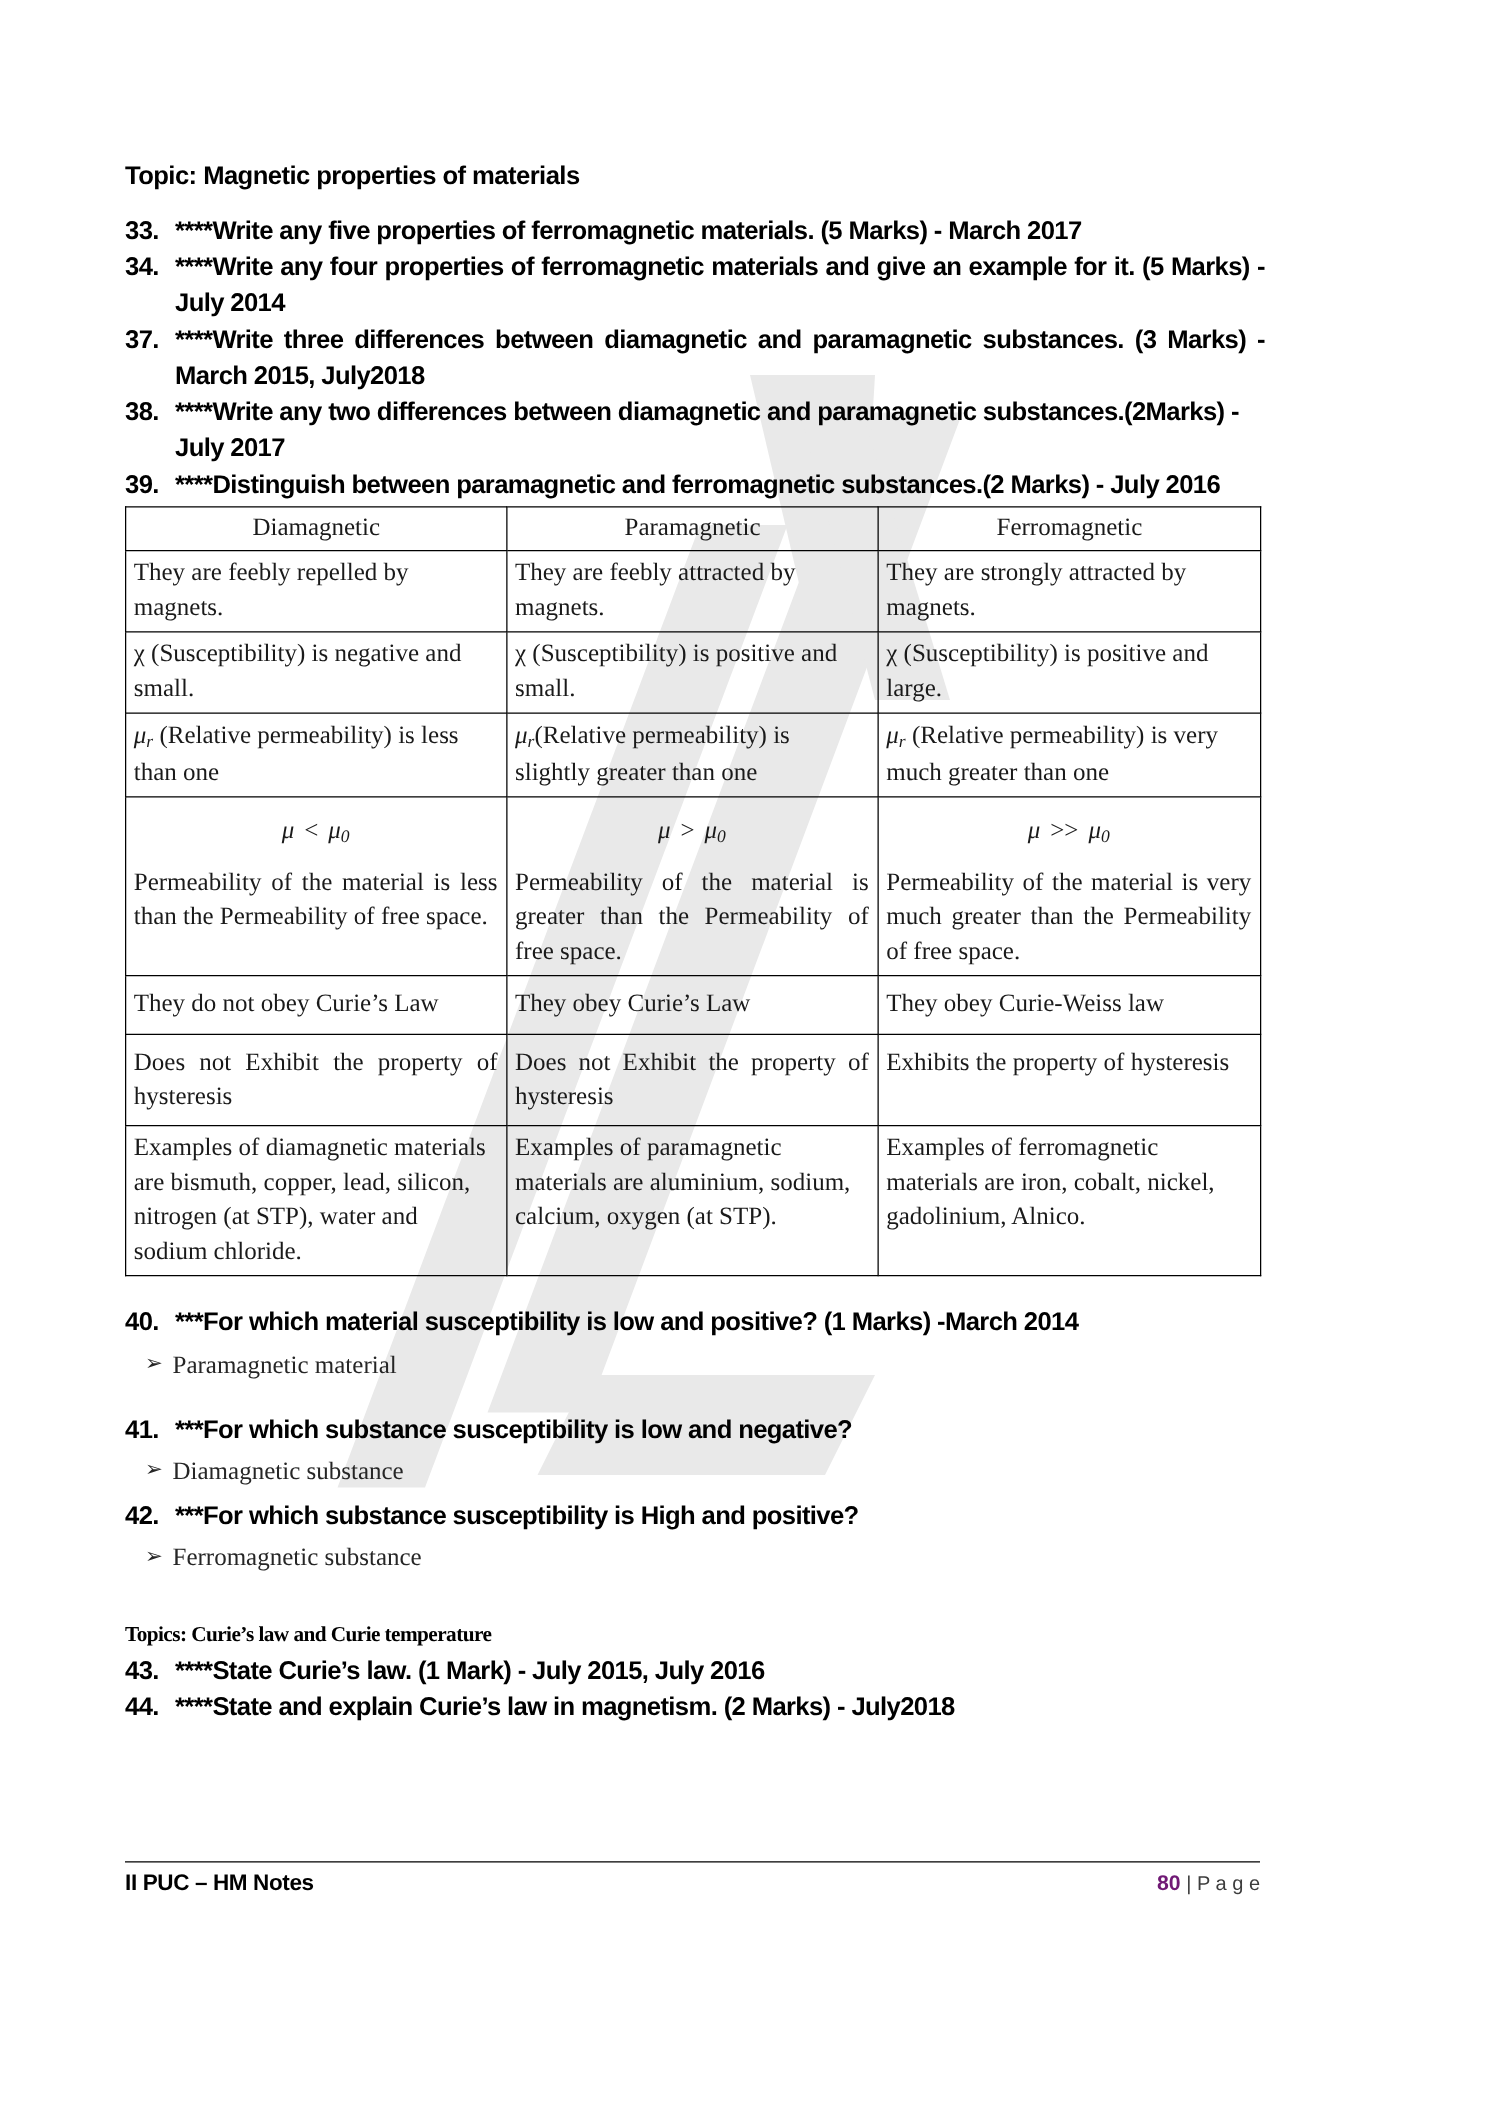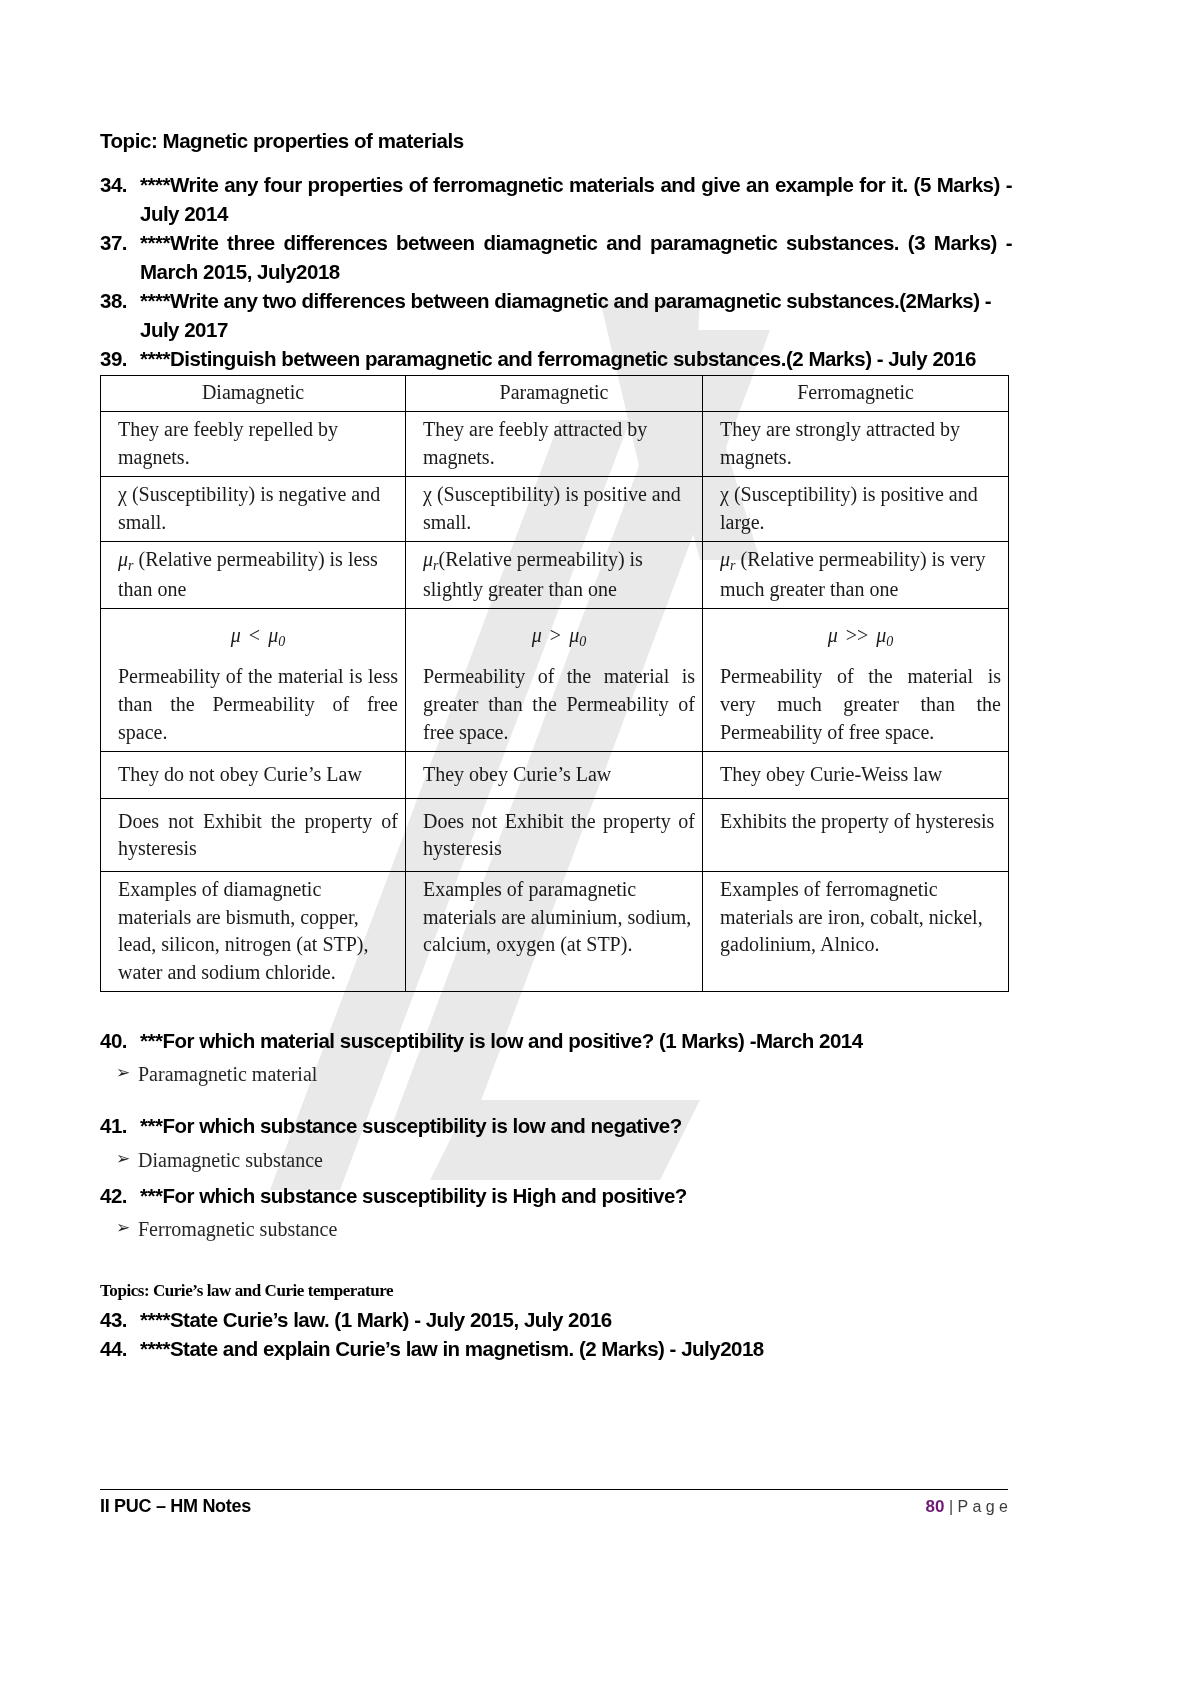--- a/index.html
+++ b/index.html
@@ -96,21 +96,21 @@
 
   table.cmp {
     border-collapse: collapse;
     width: 908px;
     margin: 2px 0 0 0;
     table-layout: fixed;
   }
   table.cmp td, table.cmp th {
     border: 1.4px solid #000000;
     vertical-align: top;
-    padding: 4px 7px 5px 17px;
+    padding: 4px 7px 5px 6px;
     font-family: "Liberation Serif", serif;
     font-size: 20px;
     line-height: 1.38;
     color: #1a1a1a;
   }
   table.cmp th {
     text-align: center;
     font-weight: normal;
     padding: 3px 6px 4px 6px;
     margin-left: 41px;
@@ -175,20 +175,24 @@
       <polygon points="690,330 760,560 700,560 640,330"></polygon>
       <polygon points="470,1100 700,1100 660,1180 430,1180"></polygon>
     </g>
   </svg>
 
   <div class="content">
 
     <div class="topic-heading">Topic: Magnetic properties of materials</div>
 
     <ol class="qlist">
+      <li class="qitem">
+        <span class="qnum">33.</span>
+        <span class="qtext nojust">****Write any five properties of ferromagnetic materials. (5 Marks) - March 2017</span>
+      </li>
       <li class="qitem">
         <span class="qnum">34.</span>
         <span class="qtext">****Write any four properties of ferromagnetic materials and give an example for it. (5 Marks) -July 2014</span>
       </li>
       <li class="qitem">
         <span class="qnum">37.</span>
         <span class="qtext">****Write three differences between diamagnetic and paramagnetic substances. (3 Marks) - March 2015, July2018</span>
       </li>
       <li class="qitem">
         <span class="qnum">38.</span>
@@ -257,21 +261,21 @@
           <td>Examples of diamagnetic materials are bismuth, copper, lead, silicon, nitrogen (at STP), water and sodium chloride.</td>
           <td>Examples of paramagnetic materials are aluminium, sodium, calcium, oxygen (at STP).</td>
           <td>Examples of ferromagnetic materials are iron, cobalt, nickel, gadolinium, Alnico.</td>
         </tr>
       </tbody>
     </table>
 
     <div class="spacer-10"></div>
 
     <ol class="qlist">
-      <li class="qitem" style="margin-top:24px">
+      <li class="qitem" style="margin-top:12px">
         <span class="qnum">40.</span>
         <span class="qtext nojust">***For which material susceptibility is low and positive? (1 Marks) -March 2014</span>
       </li>
       <li class="answer">
         <span class="bullet">➢</span>
         <span class="answer-text">Paramagnetic material</span>
       </li>
 
       <li class="qitem" style="margin-top:22px">
         <span class="qnum">41.</span>

